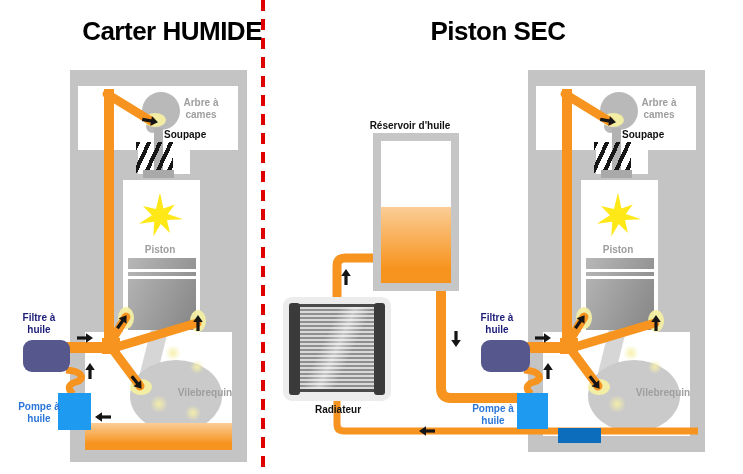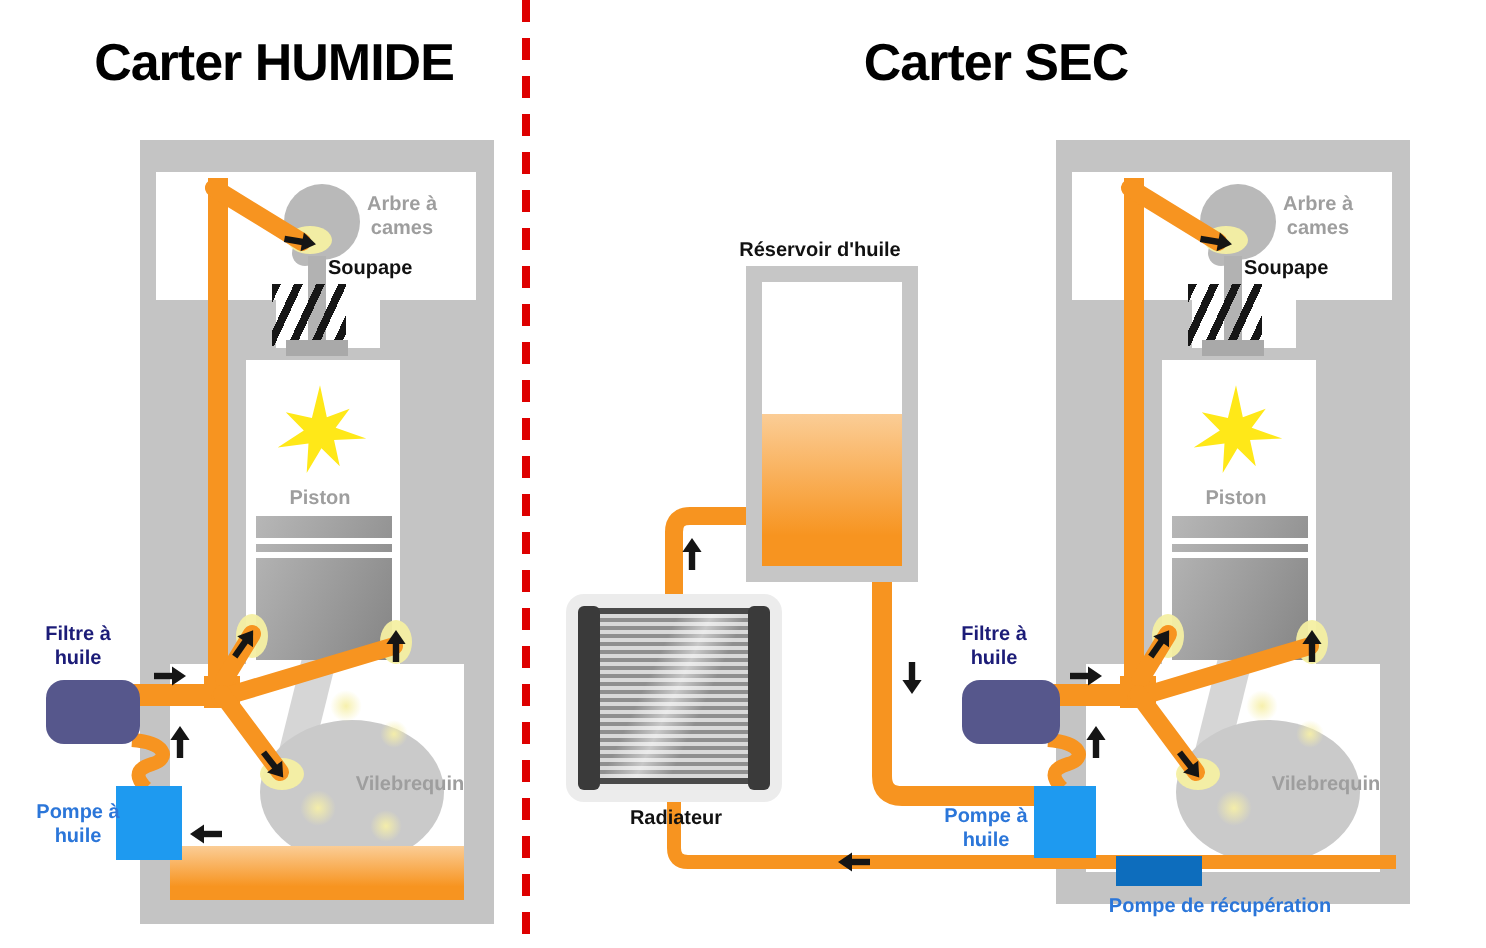--- a/index.html
+++ b/index.html
@@ -65,22 +65,22 @@
   .pl{stroke:var(--pipe-orange);stroke-width:9;stroke-linecap:round;}
   .pf{fill:var(--pipe-orange);}
   .glow{fill:var(--glow-yellow);opacity:.95;}
   .star{fill:var(--star-yellow);}
 </style>
 </head>
 <body>
 
 <div class="stage">
 
-  <div class="title" style="left:12px;width:250px;">Carter HUMIDE</div>
-  <div class="title" style="left:358px;width:280px;">Carter SEC</div>
+  <div class="title" style="left:12px;width:250px;text-align:right;">Carter HUMIDE</div>
+  <div class="title" style="left:358px;width:280px;">Piston SEC</div>
   <div class="divider"></div>
 
   <div class="engine" style="left:70px;">
     <div class="chamber"></div>
     <div class="notch"></div>
     <div class="cylinder"></div>
     <div class="sump"></div>
     <div class="camshaft"></div>
     <div class="cam-bump"></div>
     <div class="lbl gray" style="left:102px;top:27px;width:58px;">Arbre à cames</div>
@@ -210,15 +210,14 @@
     <div class="rad-tank" style="left:6px;"></div>
     <div class="rad-tank" style="right:6px;"></div>
   </div>
   <div class="lbl black" style="left:297px;top:404px;width:82px;">Radiateur</div>
 
   <div class="filter" style="left:481px;top:340px;width:49px;height:32px;"></div>
   <div class="lbl navy" style="left:472px;top:312px;width:50px;">Filtre à huile</div>
   <div class="pump" style="left:517px;top:393px;width:31px;height:36px;"></div>
   <div class="lbl blue" style="left:470px;top:403px;width:46px;">Pompe à huile</div>
   <div class="scavenge"></div>
-  <div class="lbl blue" style="left:540px;top:448px;width:140px;font-size:10px;">Pompe de récupération</div>
 
 </div>
 
 </body></html>

